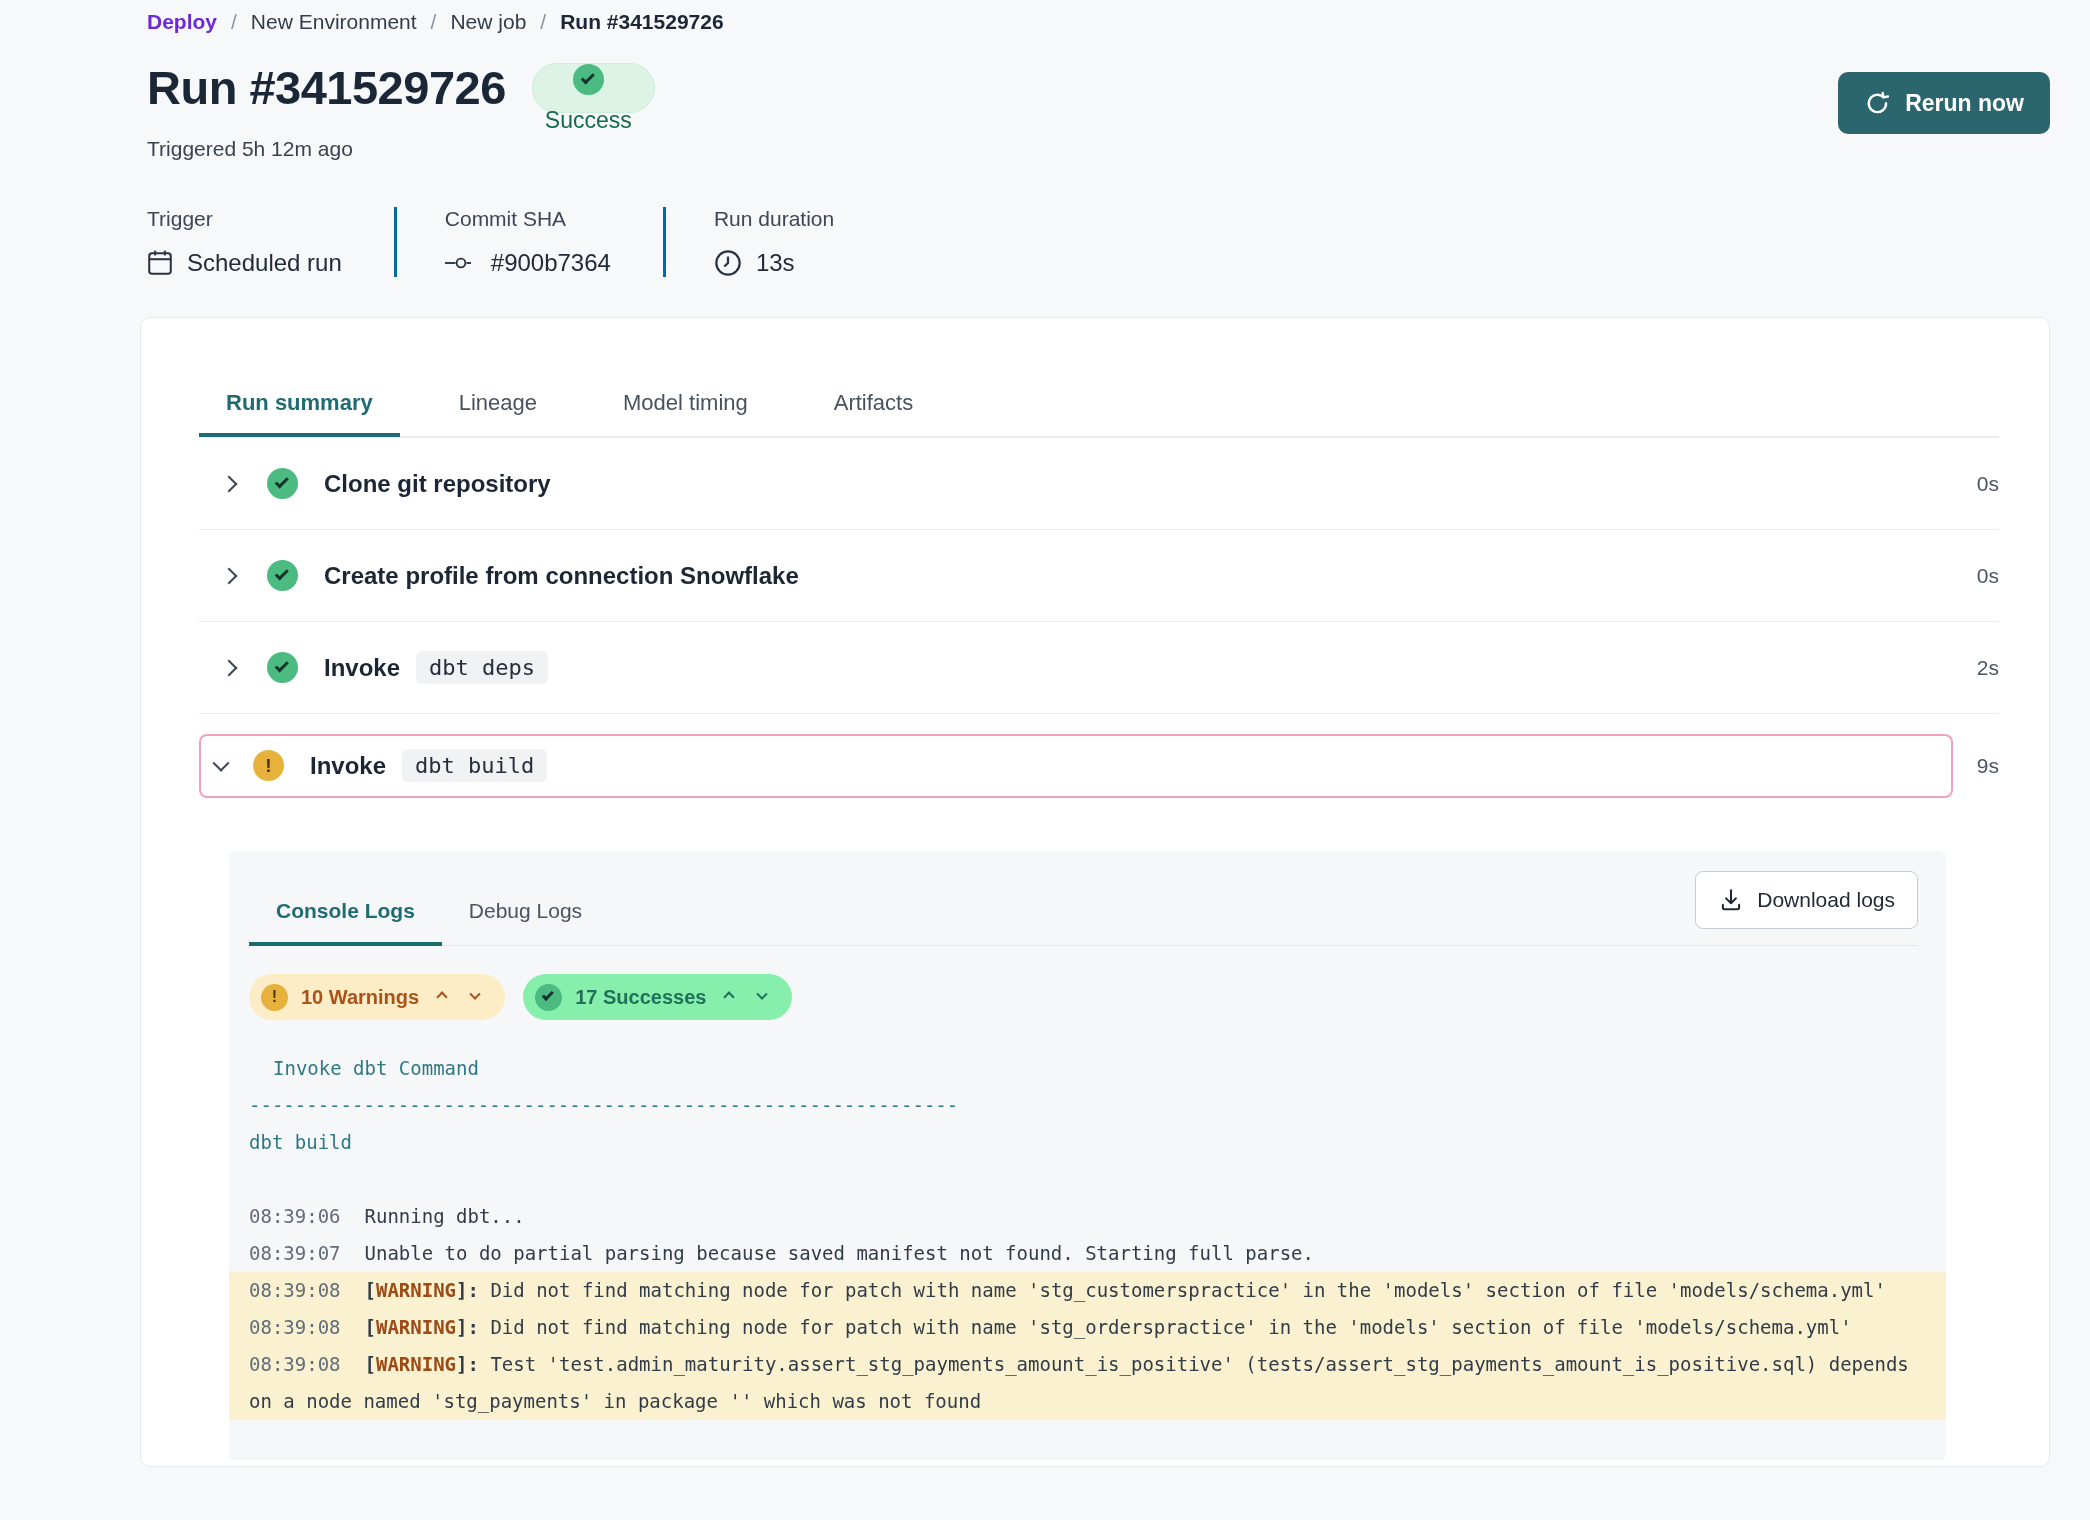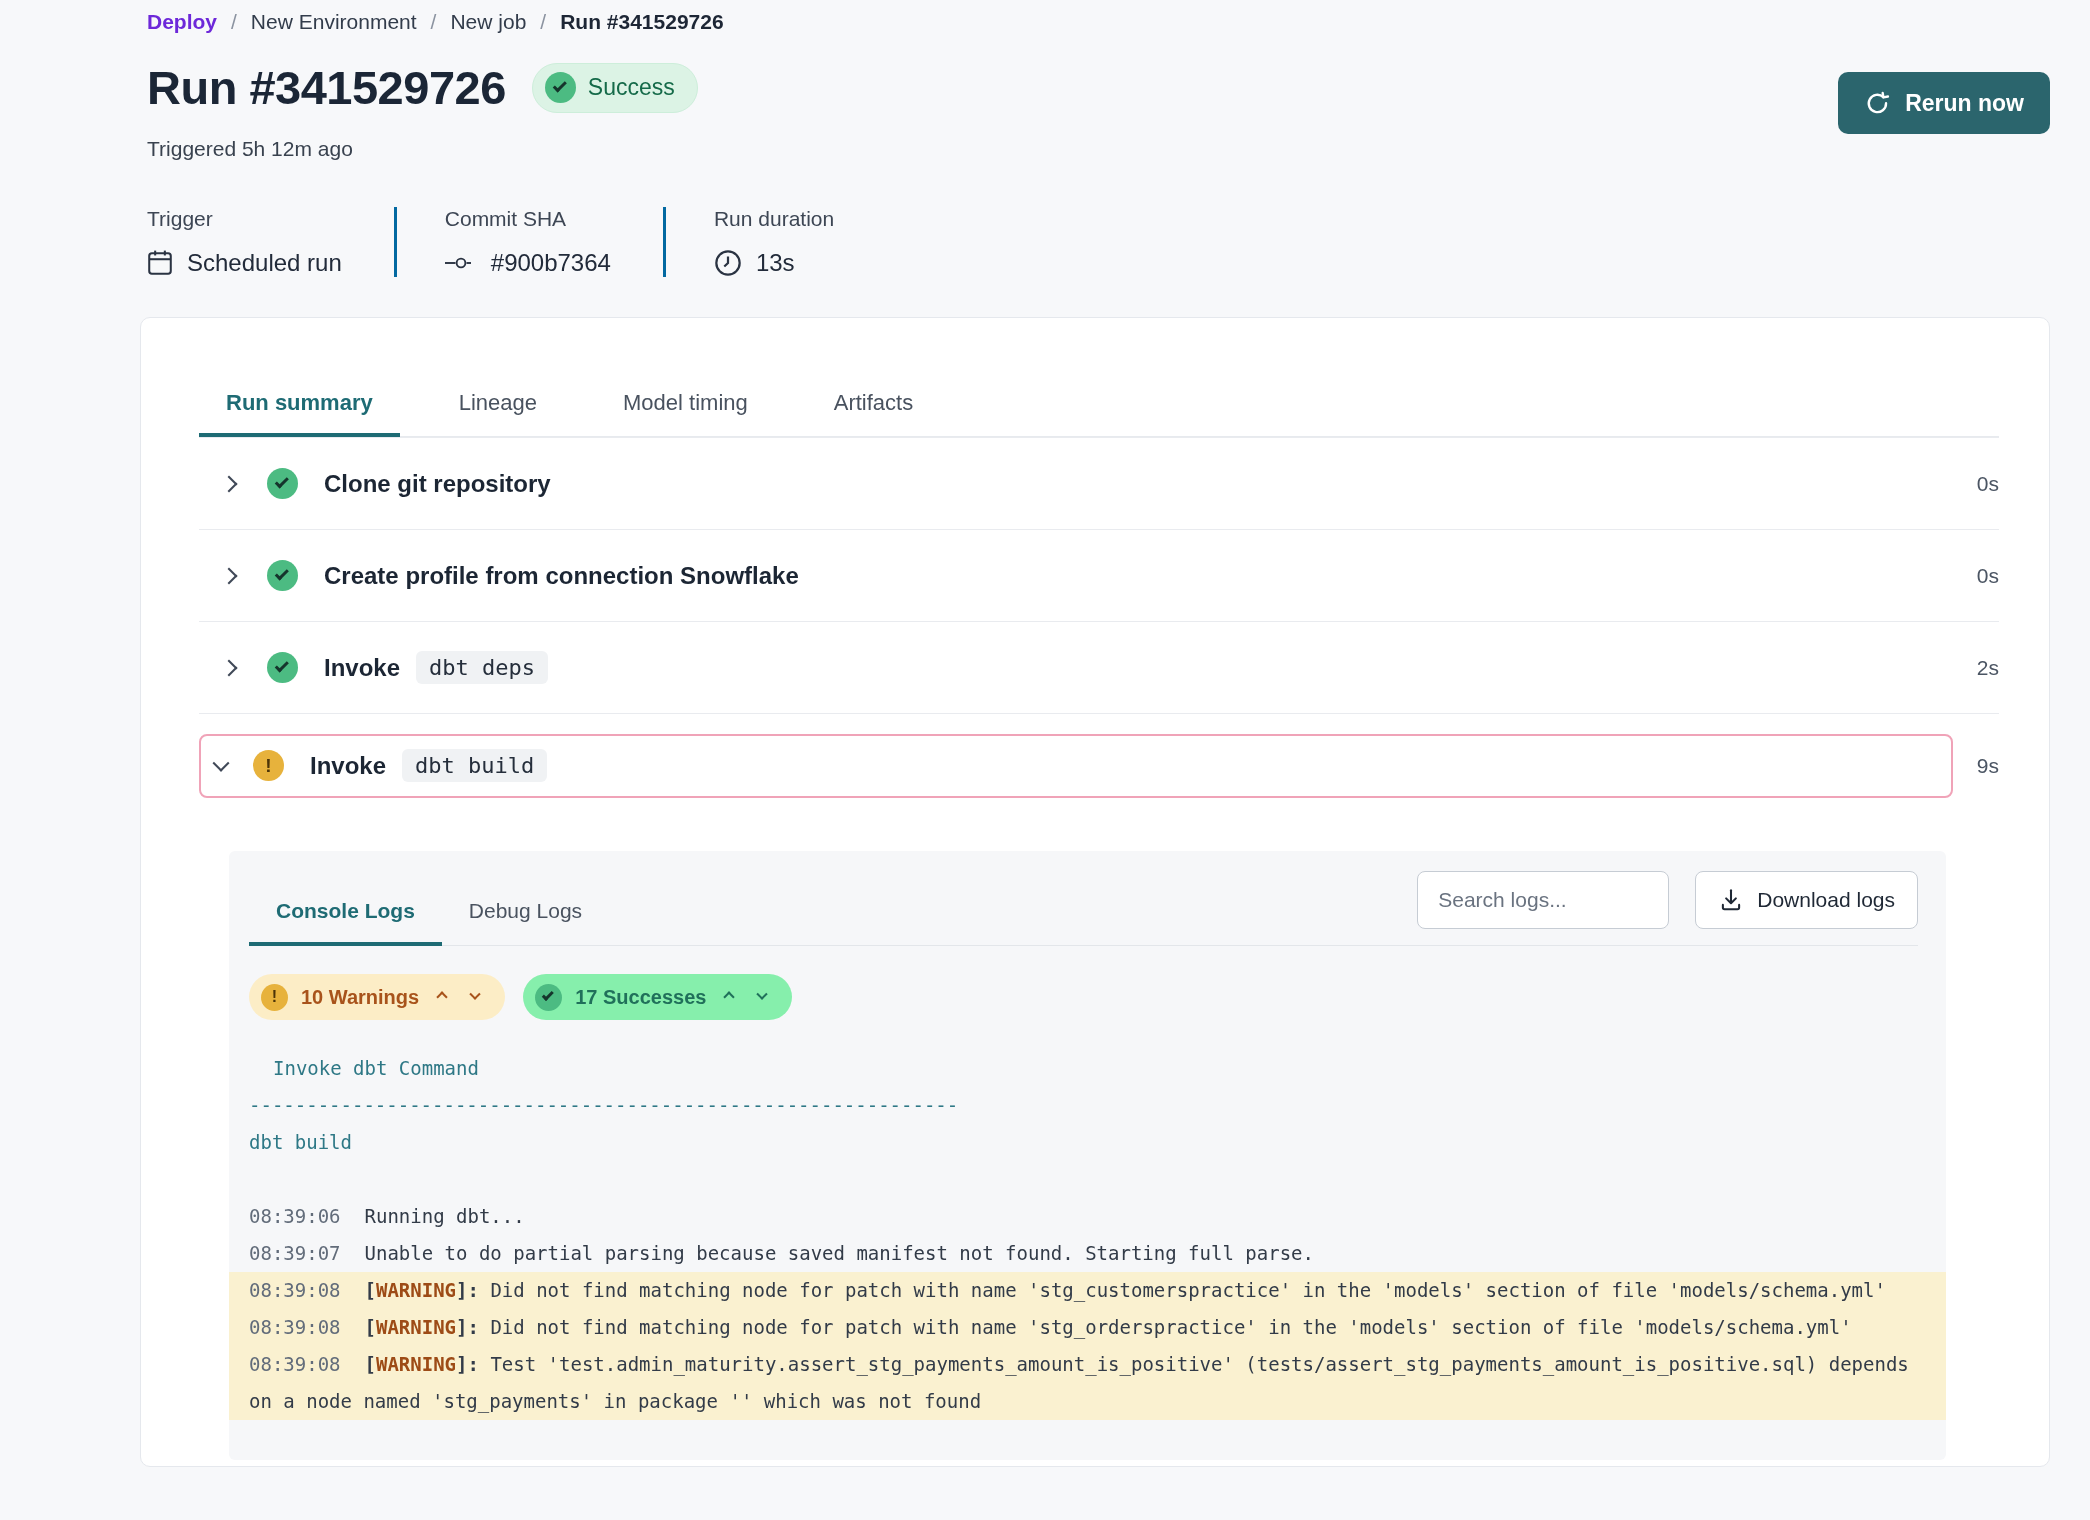--- a/index.html
+++ b/index.html
@@ -15,21 +15,21 @@
   
   .crumbs { display:flex; align-items:center; gap:14px; font-size:21px; color:#323c4b; }
   .crumbs .crumb-first { font-weight:700; color:#6d28d9; }
   .crumbs .crumb-last  { font-weight:700; color:#1d2635; }
   .crumbs .sep { color:#8b93a0; }
 
   
   .header-row { display:flex; align-items:flex-start; margin-top:26px; }
   .title-wrap { display:flex; align-items:center; gap:26px; }
   .page-title { font-size:47px; font-weight:700; color:#1b2636; letter-spacing:-0.5px; }
-  .badge-success { display:flex; align-items:center; gap:12px; background:#dcf3e5; border:1px solid #cdeeda; border-radius:26px; height:50px; padding:0 22px 0 12px; font-size:23px; color:#156a49; }
+  .badge-success { display:flex; align-items:center; gap:12px; background:#dcf3e5; border:1px solid #cdeeda; border-radius:26px; height:50px; padding:0 22px 0 12px; font-size:23px; color:#156a49;flex-direction:column; }
   .triggered { margin-top:22px; font-size:21px; color:#39424f; }
   .rerun-btn { margin-left:auto; margin-top:12px; display:flex; align-items:center; gap:14px; background:#2b656d; color:#fff; border:none; border-radius:10px; height:62px; padding:0 26px; font-size:23px; font-weight:700; font-family:inherit; cursor:pointer; }
 
   
   .circle { border-radius:50%; display:flex; align-items:center; justify-content:center; flex:0 0 auto; }
   .c-green { background:#4cbb82; }
   .c-amber { background:#e7b23c; }
   .c30 { width:31px; height:31px; }
   .c26 { width:27px; height:27px; }
   .checkmark { width:13px; height:7px; border-left:3px solid #15352c; border-bottom:3px solid #15352c; transform:rotate(-45deg) translate(1px,-2px); }
@@ -249,21 +249,20 @@
   </div>
 
   <div class="console">
 
     <div class="console-head">
       <div class="ctabs">
         <div class="ctab active">Console Logs</div>
         <div class="ctab">Debug Logs</div>
       </div>
       <div class="head-right">
-        <input class="search-input" type="text" placeholder="Search logs..." style="">
         <button class="dl-btn">
           <span style="display:flex;">
             <svg width="26" height="26" viewBox="0 0 24 24" fill="none" stroke="#1f2835" stroke-width="1.9" stroke-linecap="round" stroke-linejoin="round">
               <path d="M12 3v11"></path>
               <path d="M7.5 10.5L12 15l4.5-4.5"></path>
               <path d="M4.5 16.5v2.5a1.5 1.5 0 0 0 1.5 1.5h12a1.5 1.5 0 0 0 1.5-1.5v-2.5"></path>
             </svg>
           </span>
           <span>Download logs</span>
         </button>

